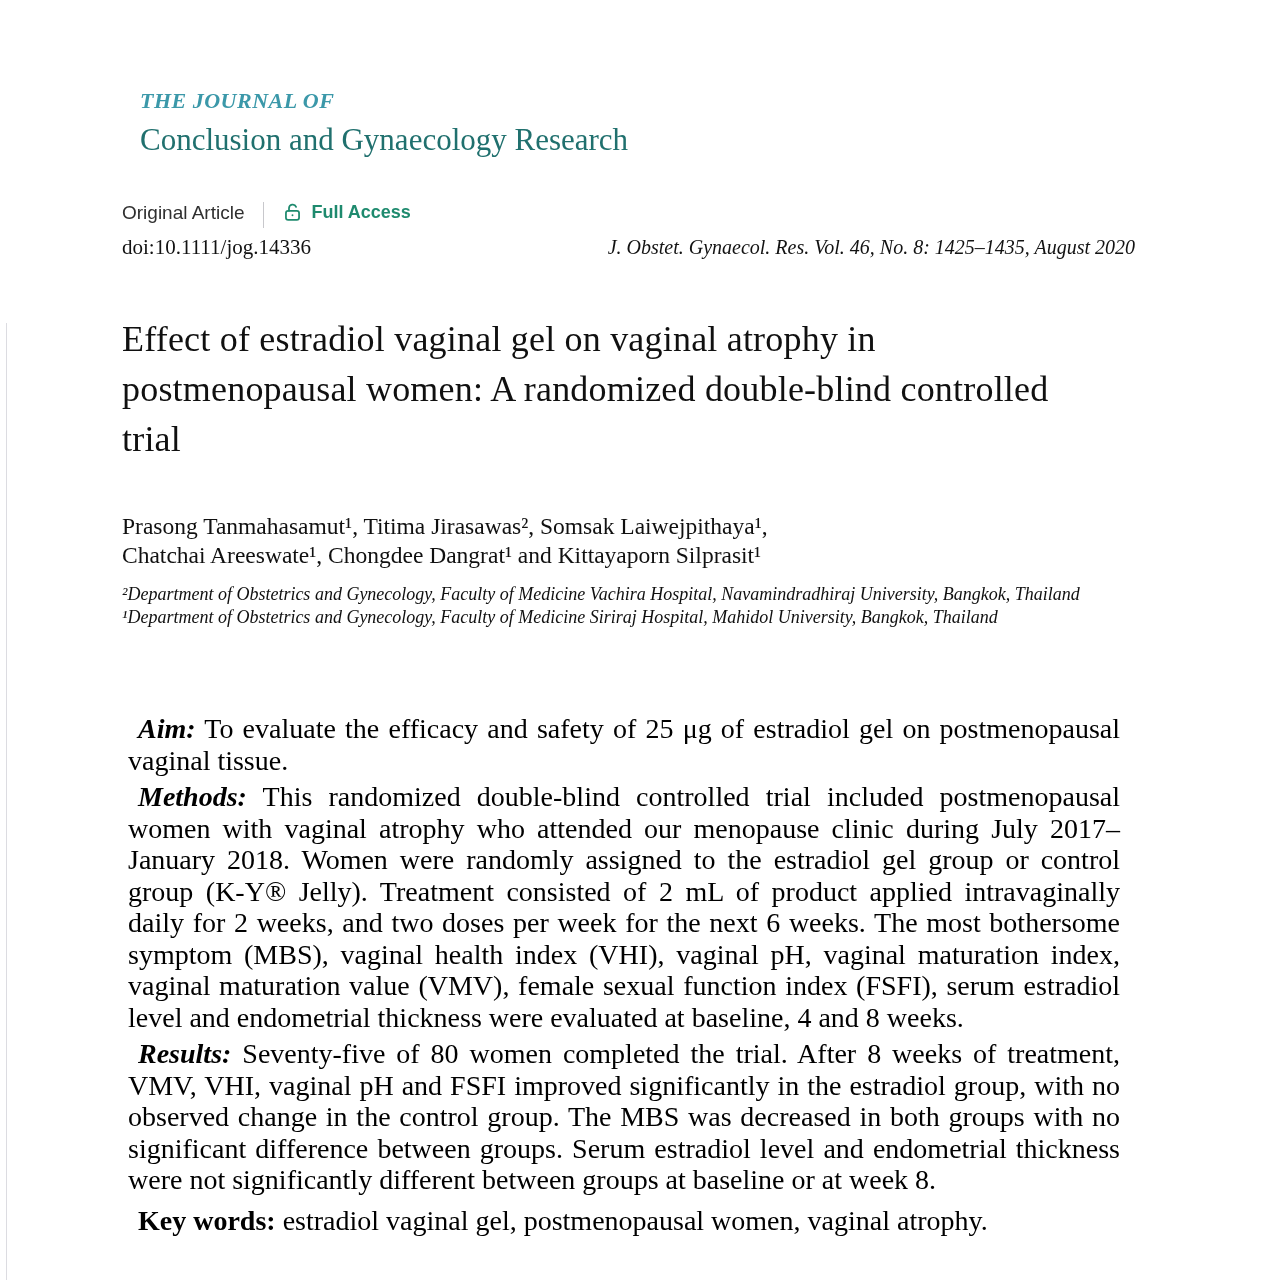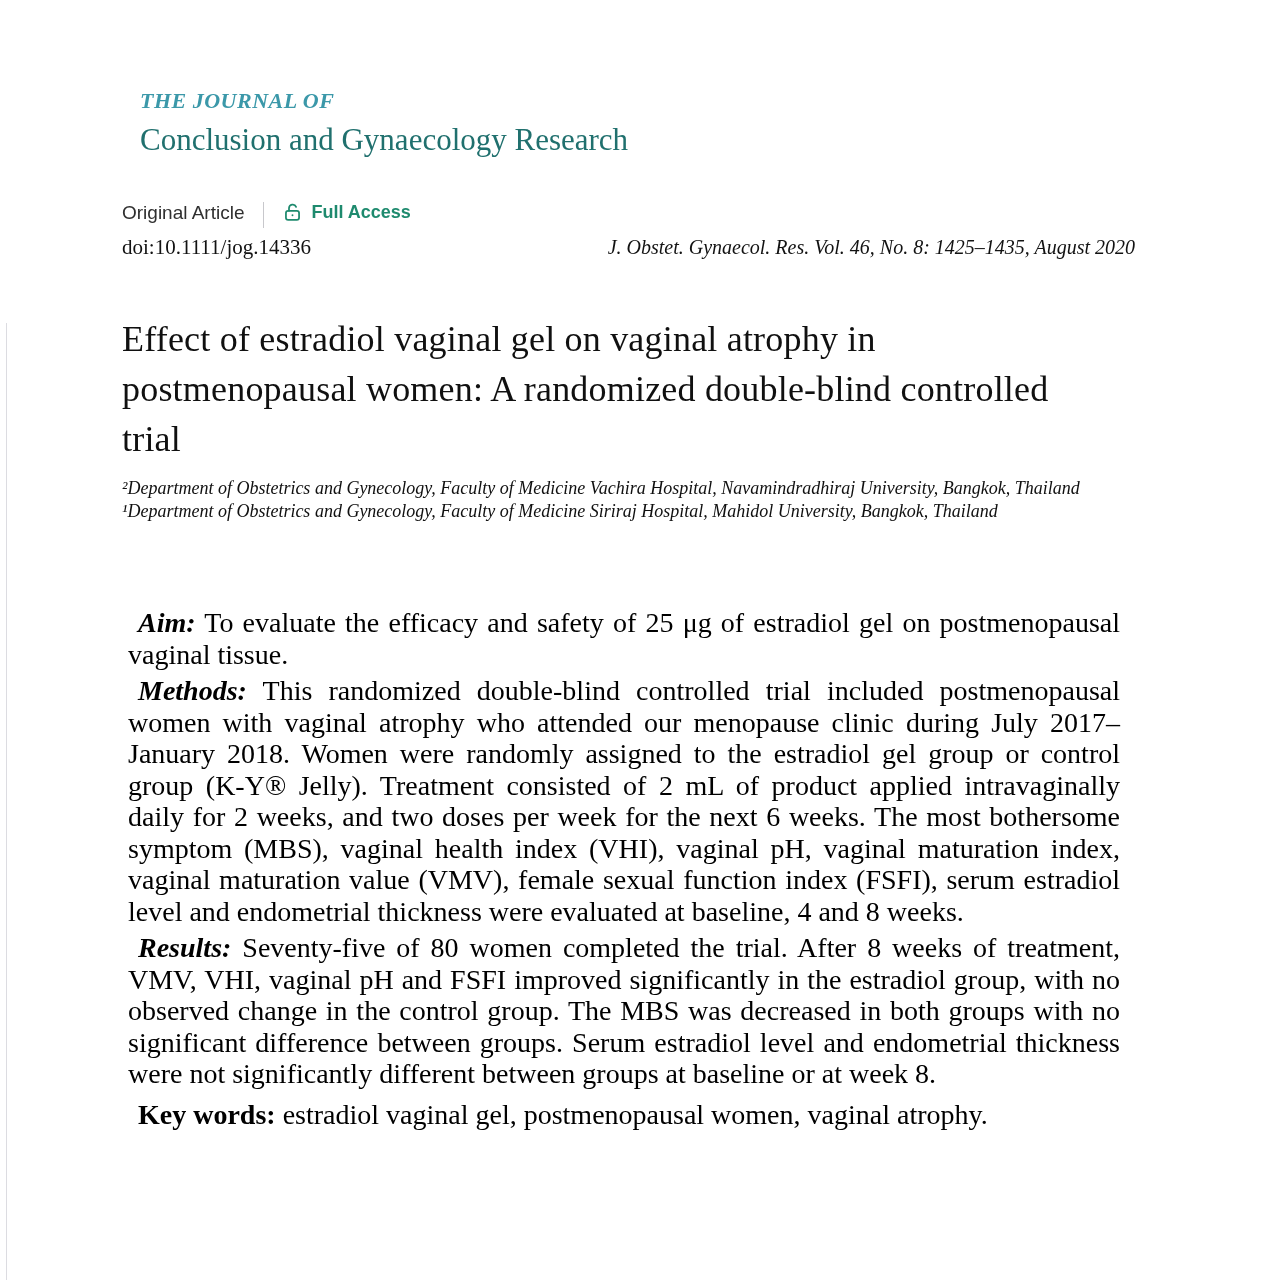--- a/index.html
+++ b/index.html
@@ -122,20 +122,24 @@
     </span>
   </div>
 
   <div class="ref-row">
     <span class="doi">doi:10.1111/jog.14336</span>
     <span class="citation">J. Obstet. Gynaecol. Res. Vol. 46, No. 8: 1425–1435, August 2020</span>
   </div>
 
   <h1 class="title">Effect of estradiol vaginal gel on vaginal atrophy in postmenopausal women: A randomized double-blind controlled trial</h1>
 
+  <div class="authors">
+    <div>Prasong Tanmahasamut¹, Titima Jirasawas², Somsak Laiwejpithaya¹,</div>
+    <div>Chatchai Areeswate¹, Chongdee Dangrat¹ and Kittayaporn Silprasit¹</div>
+  </div>
 
   <div class="affiliations">
     <div>²Department of Obstetrics and Gynecology, Faculty of Medicine Vachira Hospital, Navamindradhiraj University, Bangkok, Thailand</div>
     <div>¹Department of Obstetrics and Gynecology, Faculty of Medicine Siriraj Hospital, Mahidol University, Bangkok, Thailand</div>
   </div>
 
   <section class="abstract">
 
     <p><span class="sec-label">Aim:</span> <span>To evaluate the efficacy and safety of 25 μg of estradiol gel on postmenopausal vaginal tissue.</span></p>
 

